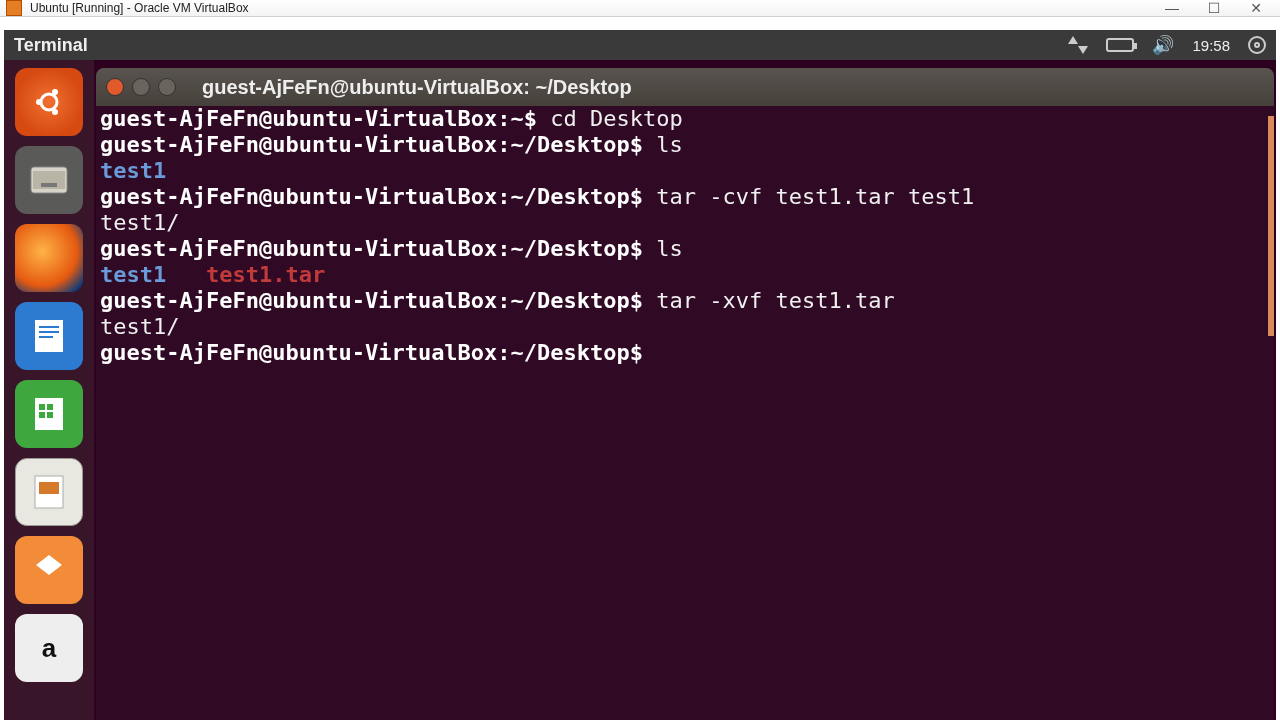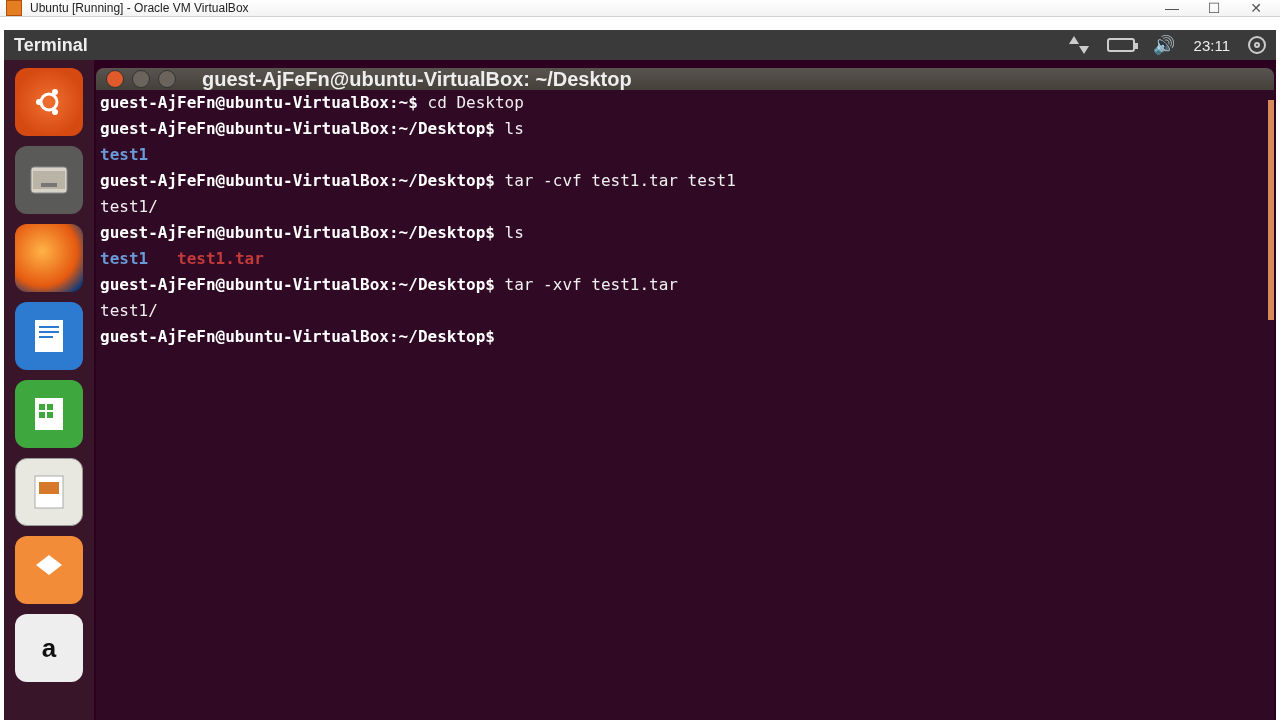--- a/index.html
+++ b/index.html
@@ -74,37 +74,37 @@
 
 
 .termwin {
   position: absolute;
   left: 92px; right: 2px; top: 38px; bottom: 0;
   background: #300a24;
   border-radius: 8px 8px 0 0;
   display: flex; flex-direction: column;
 }
 .termtitle {
-  height: 22px;
+  height: 38px;
   background: linear-gradient(#5a5450, #454039);
   border-radius: 8px 8px 0 0;
   display: flex; align-items: center;
   padding: 0 10px; gap: 8px;
   color: #eee; font-size: 20px; font-weight: bold;
 }
 .wbtn { width: 18px; height: 18px; border-radius: 50%; border: 1px solid #333; }
 .wbtn.close { background: #e05a2b; }
 .wbtn.min, .wbtn.max { background: #6a645d; }
 .termtitle-text { margin-left: 18px; }
 
 .termbody {
   flex: 1;
   padding: 0 4px;
   font-family: "DejaVu Sans Mono", "Ubuntu Mono", monospace;
-  font-size: 16px;
+  font-size: 22px;
   line-height: 26px;
   color: #f0f0f0;
   white-space: pre-wrap;
   word-break: break-all;
   position: relative;
 }
 .termbody::-webkit-scrollbar { width: 10px; }
 .prompt { color: #ffffff; font-weight: bold; }
 .dir { color: #6a9ad8; font-weight: bold; }
 .tar { color: #c33a3a; font-weight: bold; }
@@ -147,21 +147,21 @@
       <span class="mi">
           <span class="network-arrows">
             <span class="arrow-up"></span>
             <span class="arrow-down"></span>
           </span>
         </span>
       <span class="mi">
           <span class="battery"></span>
         </span>
       <span class="mi speaker">🔊</span>
-      <span class="mi">23:11</span>
+      <span class="mi">19:58</span>
       <span class="mi">
           <span class="gear"></span>
         </span>
     </div>
   </div>
 
   <div class="launcher">
     <div class="launcher-item dash">
       <svg width="36" height="36" viewBox="0 0 36 36">
           <circle cx="18" cy="18" r="8" fill="none" stroke="#fff" stroke-width="3"></circle>

